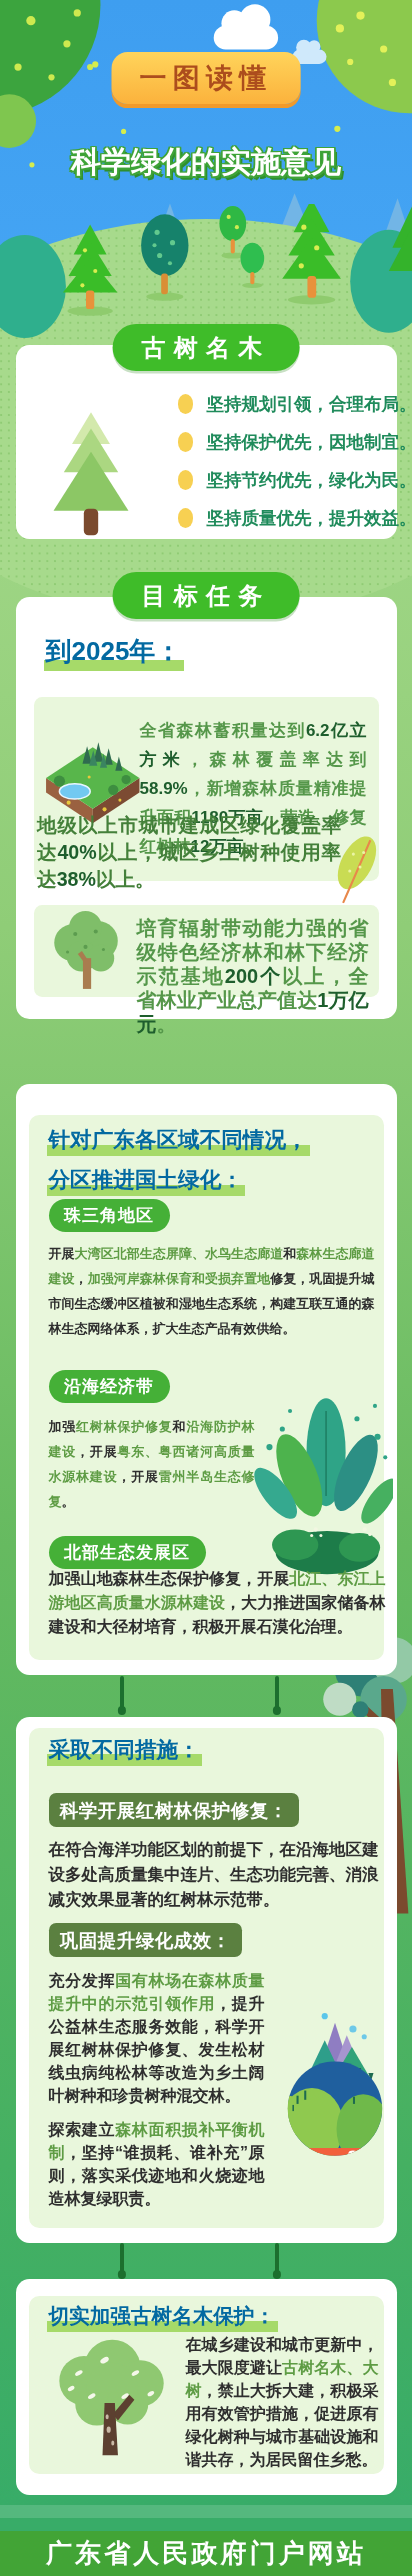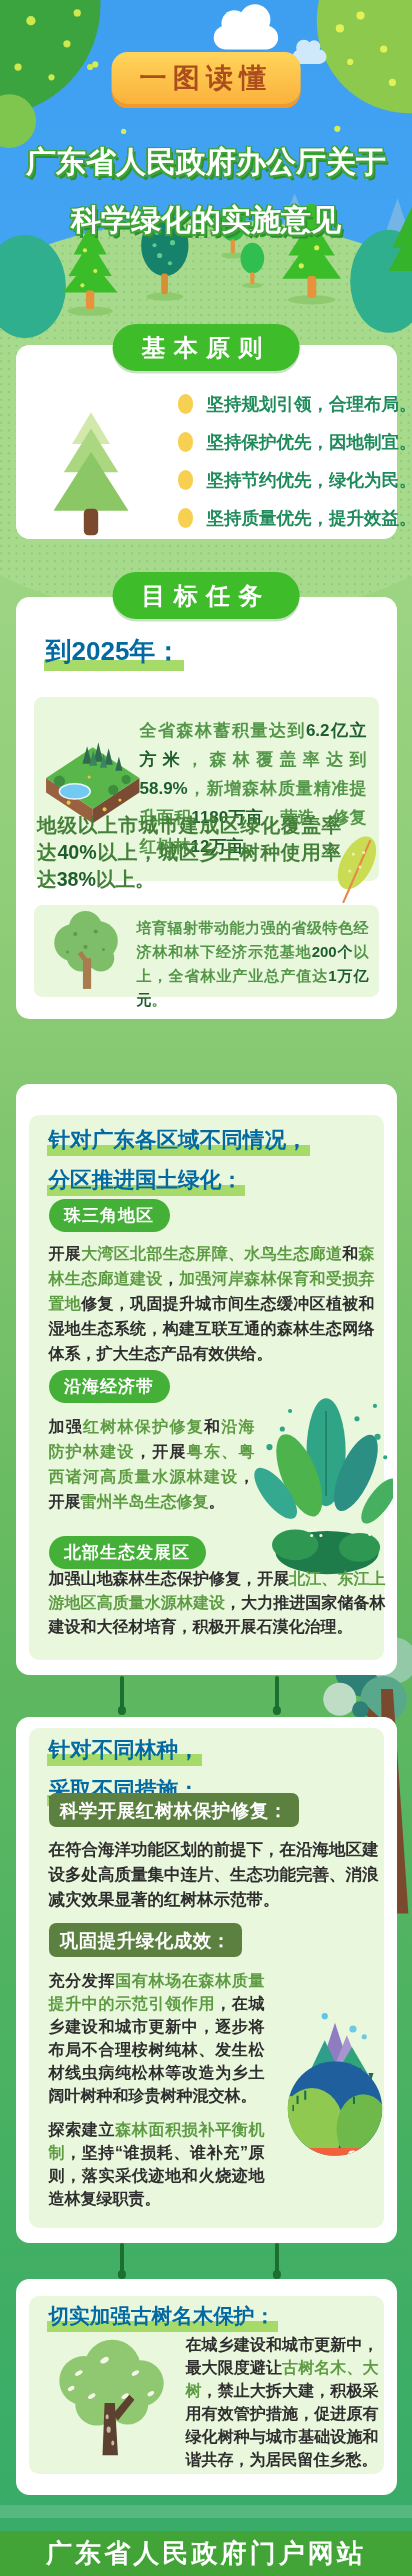--- a/index.html
+++ b/index.html
@@ -52,21 +52,21 @@
   .region-badge{
     position:absolute;background:#45B037;color:#fff;border-radius:20.6px;
     padding:5.2px 15.5px;white-space:nowrap;
   }
   .region-badge span{font-size:17px;font-weight:bold;letter-spacing:1px;}
   .olive-badge{
     position:absolute;background:#5B8040;color:#fff;border-radius:7.2px;
     padding:4.6px 11.3px;white-space:nowrap;
   }
   .olive-badge span{font-size:18.5px;font-weight:bold;letter-spacing:0.5px;}
-  .para{position:absolute;font-weight:bold;color:#2E2E2E;font-size:16px;line-height:25px;text-align:justify;}
+  .para{position:absolute;font-weight:bold;color:#2E2E2E;font-size:13px;line-height:25px;text-align:justify;}
   .box-text{position:absolute;font-weight:bold;color:#55974A;text-align:justify;}
   .para-mid{position:absolute;font-weight:bold;color:#44803A;font-size:19.6px;line-height:27px;text-align:justify;}
   .seg-g{color:#5E9C44;}
   .seg-em{color:#1E5E2D;}
   .connector{position:absolute;width:3.6px;background:#1C6F2E;border-radius:2.1px;z-index:2;}
   .connector::after{content:"";position:absolute;bottom:-3.6px;left:50%;transform:translateX(-50%);
     width:8.2px;height:8.2px;border-radius:50%;background:#1C6F2E;}
   .pre-footer-band{position:absolute;left:0;width:412px;top:2505px;height:13.4px;background:rgba(255,255,255,.15);z-index:1;}
   .footer{position:absolute;left:0;top:2531px;width:412px;height:45px;background:#42A436;z-index:3;
     display:flex;align-items:center;justify-content:center;}
@@ -161,26 +161,25 @@
     <rect x="597" y="140" width="17" height="42" rx="6" fill="#E8923B"></rect>
     <ellipse cx="490" cy="158" rx="20" ry="5" fill="#8FCB6E"></ellipse>
     <ellipse cx="490" cy="105" rx="23" ry="30" fill="#2FBE4F"></ellipse>
     <rect x="486" y="132" width="8" height="24" rx="4" fill="#E8923B"></rect>
   </svg>
 
   <div class="top-badge">
     <span>一图读懂</span>
   </div>
   <div class="main-title">
-    <div>广东省人民政府办公厅关于</div>
     <div>科学绿化的实施意见</div>
   </div>
 
   <div class="pill" style="top:324px;">
-    <span>基本原则</span>
+    <span>古树名木</span>
   </div>
   <div class="card" style="top:345px;height:194px;">
     <svg class="abs" style="left:16.5px;top:63px;" width="118" height="131" viewBox="0 0 230 255">
       <polygon points="115,8 78,70 152,70" fill="#D3E9AC"></polygon>
       <polygon points="115,40 62,125 168,125" fill="#ABD781"></polygon>
       <polygon points="115,85 42,200 188,200" fill="#8CC765"></polygon>
       <rect x="101" y="196" width="28" height="52" rx="9" fill="#7B4A2E"></rect>
     </svg>
     <div class="bullets" style="left:162px;top:47px;">
         <div class="bullet-row">
@@ -260,21 +259,21 @@
         <g fill="#5C9C4F">
           <circle cx="55" cy="45" r="4"></circle>
             <circle cx="95" cy="40" r="4"></circle>
             <circle cx="75" cy="70" r="4"></circle>
           <circle cx="110" cy="75" r="3"></circle>
             <circle cx="40" cy="80" r="3"></circle>
         </g>
         <polygon points="72,100 60,84 68,78 80,96" fill="#A97C4F"></polygon>
         <path d="M70,92 L70,152 L86,152 L86,92 Z" fill="#A97C4F"></path>
       </svg>
-      <div class="box-text" style="left:103px;top:11.3px;width:232px;font-size:15px;line-height:24px;"><span>培育辐射带动能力强的省级特色经济林和林下经济示范基地</span><span class="seg-em">200个</span><span>以上，全省林业产业总产值达</span><span class="seg-em">1万亿元</span><span>。</span></div>
+      <div class="box-text" style="left:103px;top:11.3px;width:232px;font-size:20px;line-height:24px;"><span>培育辐射带动能力强的省级特色经济林和林下经济示范基地</span><span class="seg-em">200个</span><span>以上，全省林业产业总产值达</span><span class="seg-em">1万亿元</span><span>。</span></div>
     </div>
   </div>
 
   <div class="card" style="top:1084px;height:591px;">
     <div class="panel" style="top:31px;height:545px;"></div>
     <div class="intro" style="left:33px;top:41px;">
       <span class="hl">针对广东各区域不同情况，</span>
       <span class="hl">分区推进国土绿化：</span>
     </div>
     <div class="region-badge" style="left:33px;top:115px;">
@@ -327,31 +326,30 @@
     <circle cx="160" cy="140" r="45" fill="#5AA88C"></circle>
     <circle cx="75" cy="140" r="32" fill="#BFDCC5"></circle>
     <polygon points="155,120 178,120 208,555 162,555" fill="#7B4A2E"></polygon>
     <polygon points="158,200 120,165 128,153 166,188" fill="#7B4A2E"></polygon>
     <circle cx="115" cy="160" r="16" fill="#2E8076"></circle>
   </svg>
 
   <div class="card" style="top:1717px;height:526px;">
     <div class="panel" style="top:11.3px;height:500px;"></div>
     <div class="intro" style="left:33px;top:17.5px;">
-      <span class="hl">针对不同林种，</span>
       <span class="hl">采取不同措施：</span>
     </div>
     <div class="olive-badge" style="left:33px;top:76px;">
       <span>科学开展红树林保护修复：</span>
     </div>
     <div class="para" style="left:33px;top:120px;width:330px;font-size:16.5px;line-height:25px;"><span>在符合海洋功能区划的前提下，在沿海地区建设多处高质量集中连片、生态功能完善、消浪减灾效果显著的红树林示范带。</span></div>
     <div class="olive-badge" style="left:33px;top:206px;">
       <span>巩固提升绿化成效：</span>
     </div>
-    <div class="para" style="left:33px;top:252px;width:216px;font-size:16px;line-height:23px;"><span>充分发挥</span><span class="seg-g">国有林场在森林质量提升中的示范引领作用</span><span>，在城乡建设和城市更新中，逐步将布局不合理桉树纯林、发生松材线虫病纯松林等改造为乡土阔叶树种和珍贵树种混交林。</span></div>
+    <div class="para" style="left:33px;top:252px;width:216px;font-size:16px;line-height:23px;"><span>充分发挥</span><span class="seg-g">国有林场在森林质量提升中的示范引领作用</span><span>，提升公益林生态服务效能，科学开展红树林保护修复、发生松材线虫病纯松林等改造为乡土阔叶树种和珍贵树种混交林。</span></div>
     <svg class="abs" style="left:260px;top:291px;" width="118" height="160" viewBox="0 0 230 310">
       <circle cx="95" cy="15" r="6" fill="#5BC6EA"></circle>
         <circle cx="150" cy="40" r="7" fill="#6EC9E8"></circle>
         <circle cx="172" cy="55" r="5" fill="#6EC9E8"></circle>
       <polygon points="88,110 115,28 142,110" fill="#8F7DC2"></polygon>
       <polygon points="115,110 138,52 162,110" fill="#A795CF"></polygon>
       <polygon points="58,140 95,62 132,140" fill="#2E9E8A"></polygon>
       <polygon points="110,140 148,75 186,140" fill="#31A379"></polygon>
       <g fill="#1E6B4F">
         <polygon points="70,138 64,118 76,118"></polygon>

